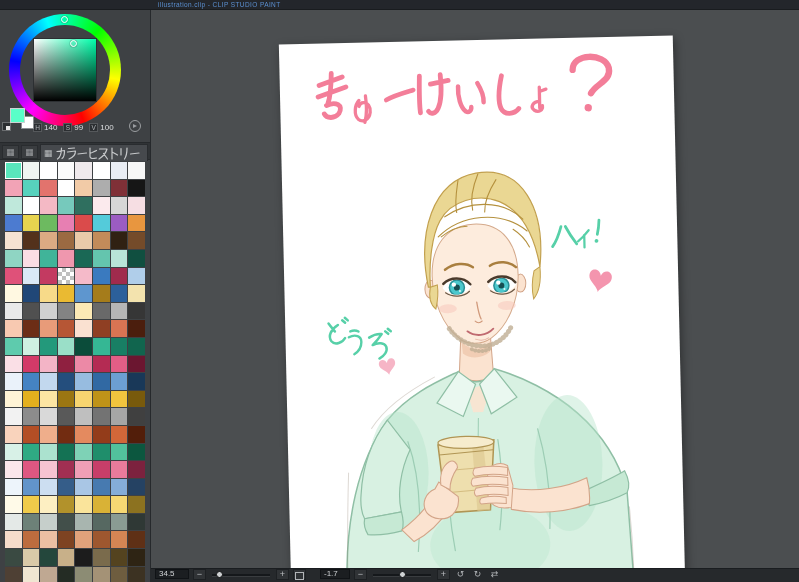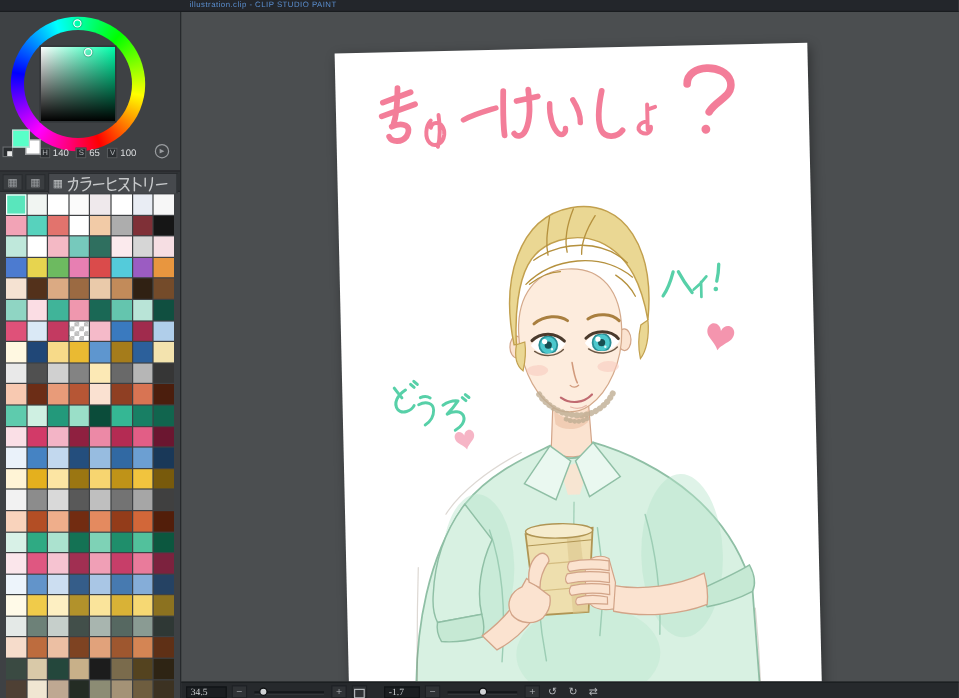--- a/index.html
+++ b/index.html
@@ -42,21 +42,21 @@
   .swatch.checker{background:
       linear-gradient(45deg,#bfbfbf 25%,transparent 25%,transparent 75%,#bfbfbf 75%),
       linear-gradient(45deg,#bfbfbf 25%,#ffffff 25%,#ffffff 75%,#bfbfbf 75%);
       background-size:8px 8px;background-position:0 0,4px 4px;}
   
   #canvas-area{position:absolute;left:151px;top:10px;width:648px;height:558px;background:#4b4e50;overflow:hidden;}
   .artboard{position:absolute;left:134px;top:30px;width:394px;height:548px;background:#ffffff;
     transform:rotate(-1.3deg);box-shadow:2px 3px 10px rgba(0,0,0,.38);}
   
   #statusbar{position:absolute;left:151px;top:568px;width:648px;height:14px;background:#26292c;border-top:1px solid #1a1d20;
-    display:flex;align-items:flex-end;gap:4px;padding-left:4px;box-sizing:border-box;z-index:25;font-family:Liberation Serif, serif;}
+    display:flex;align-items:flex-start;gap:4px;padding-left:4px;box-sizing:border-box;z-index:25;}
   .val-box{height:10px;background:#1b1e21;border:1px solid #101316;box-sizing:border-box;color:#cfd2d4;font-size:8px;line-height:8px;padding:0 3px;display:flex;align-items:center;}
   .val-box.zoom{width:34px;} .val-box.rot{width:30px;margin-left:10px;}
   .sbtn{width:13px;height:11px;background:#303336;border:1px solid #1d2023;box-sizing:border-box;color:#bcbfc2;font-size:9px;line-height:9px;text-align:center;}
   .slider{position:relative;width:62px;height:11px;}
   .slider .track{position:absolute;left:2px;right:2px;top:4.5px;height:2px;background:#15181b;border-bottom:1px solid #3a3d40;}
   .slider .handle{position:absolute;top:2px;width:7px;height:7px;border-radius:50%;background:#cfd2d4;border:1px solid #0c0e10;box-sizing:border-box;}
   .sicon{color:#b2b5b8;font-size:9px;line-height:11px;width:13px;text-align:center;}
   .fitbox{display:inline-block;width:7px;height:6px;border:1px solid #b2b5b8;margin-top:2px;}
 </style>
 </head>
@@ -76,21 +76,21 @@
     <div class="chip-fg" style="background: rgb(89, 255, 200);"></div>
     <div class="chip-bg"></div>
     <div class="chip-trans"></div>
     <div class="hsv-row">
       <div class="hsv-group">
         <span class="hsv-badge">H</span>
         <span class="hsv-val">140</span>
       </div>
       <div class="hsv-group">
         <span class="hsv-badge">S</span>
-        <span class="hsv-val">65</span>
+        <span class="hsv-val">99</span>
       </div>
       <div class="hsv-group">
         <span class="hsv-badge">V</span>
         <span class="hsv-val">100</span>
       </div>
     </div>
     <div class="menu-circle"></div>
   </div>
 
   <div>

